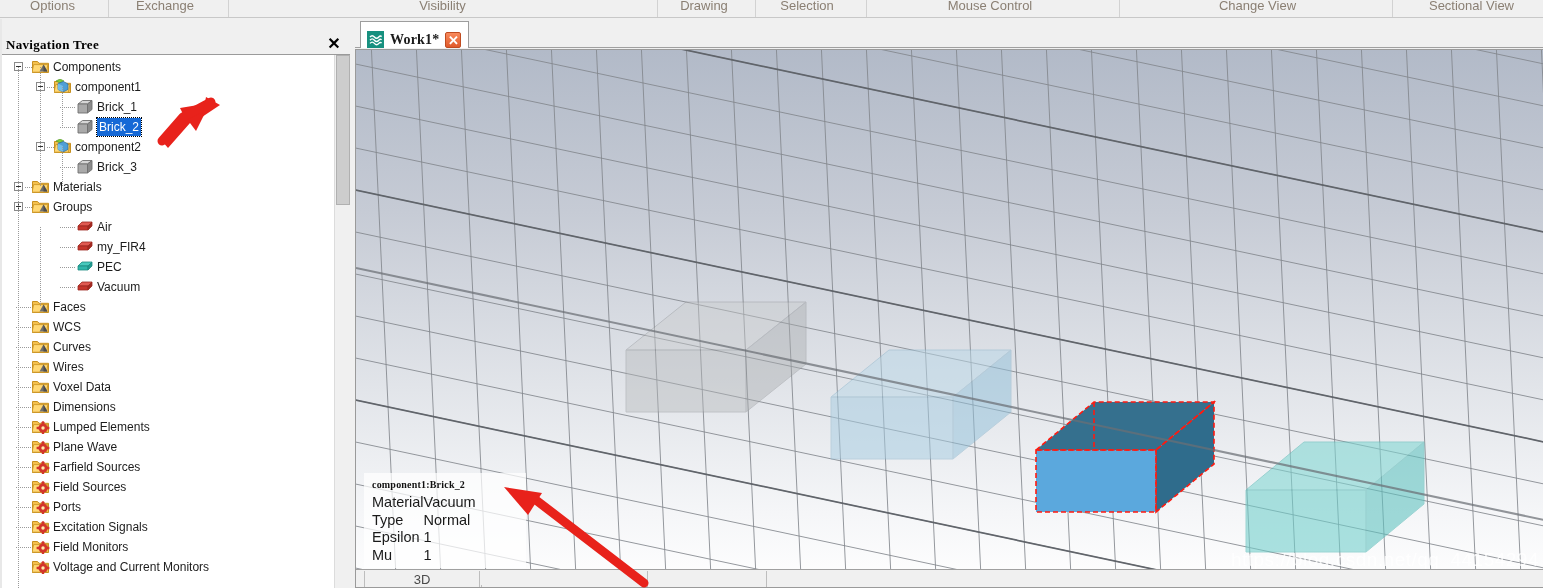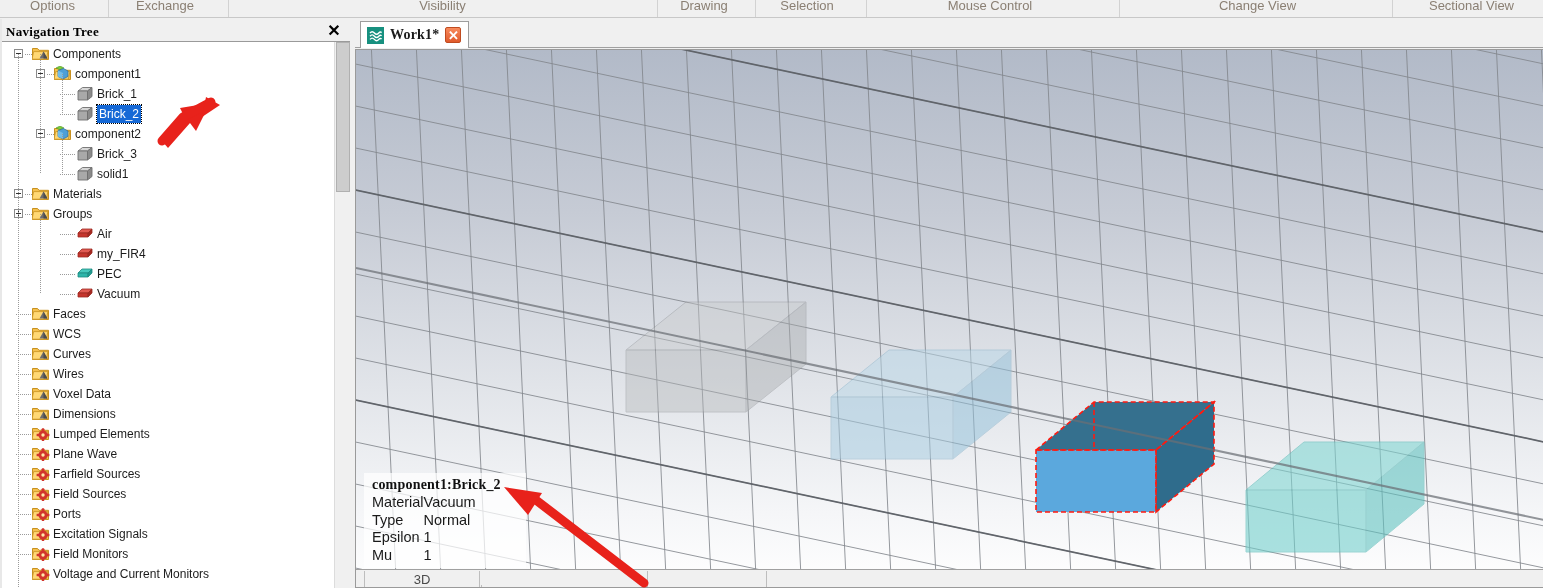--- a/index.html
+++ b/index.html
@@ -36,21 +36,21 @@
     white-space: nowrap;
   }
   .ribbon-sep {
     position: absolute;
     top: 0px; width: 1px; height: 17px;
     background: #d2d2d2;
   }
 
   
   #navdock {
-    position: absolute; left: 0; top: 21px;
+    position: absolute; left: 0; top: 34px;
     width: 350px; height: 486px;
     background: #4d7c0f;
   }
   #nav-title {
     position: relative;
     height: 21px;
     background: #f0f0f0;
     border-bottom: 1px solid #9a9a9a;
   }
   #nav-title-text {
@@ -175,21 +175,21 @@
     background: #f0f0f0;
     border-bottom: 1px solid #a0a0a0;
   }
   .doctab {
     position: absolute; left: 5px; top: 2px;
     height: 27px;
     background: #ffffff;
     border: 1px solid #9d9d9d;
     border-bottom: none;
     padding: 0 7px 0 6px;
-    display: flex; align-items: center; gap: 6px;
+    display: flex; align-items: flex-end; gap: 6px;
     cursor: pointer;
   }
   .doctab .tablabel {
     font-family: "Liberation Serif", serif;
     font-weight: bold;
     font-size: 14px;
     color: #1b1b1b;
     letter-spacing: 0.2px;
   }
   .tabicon {
@@ -228,21 +228,21 @@
     background: rgba(255,255,255,0.72);
     padding: 3px 6px 4px 8px;
     pointer-events: none;
     font-size: 14px;
     color: #1a1a1a;
     line-height: 17px;
   }
   #tt-title {
     font-family: "Liberation Serif", serif;
     font-weight: bold;
-    font-size: 14px;
+    font-size: 10px;
     letter-spacing: 0.2px;
     color: #111;
     margin-bottom: 1px;
   }
   #tooltip table { border-collapse: collapse; }
   #tooltip td { padding: 0 8px 0 0; font-size: 14.5px; color: #1a1a1a; line-height: 17.5px; }
   #tooltip td.k { padding-right: 0; }
 
   
   #watermark {
@@ -388,31 +388,20 @@
           <div class="node">
             <div class="hline" style="left: 60px; top: 10px; width: 16px;"></div>
             <span class="ico" style="left: 76px;">
               <svg width="18" height="16" viewBox="0 0 18 16">
                 <polygon points="2,5 6.5,1.5 16,1.5 11.5,5" fill="#d6d6d6" stroke="#6f6f6f" stroke-width="0.9"></polygon>
                 <polygon points="2,5 11.5,5 11.5,14 2,14" fill="#a9a9a9" stroke="#6f6f6f" stroke-width="0.9"></polygon>
                 <polygon points="11.5,5 16,1.5 16,10.5 11.5,14" fill="#8a8a8a" stroke="#6f6f6f" stroke-width="0.9"></polygon>
               </svg>
             </span>
             <span class="lbl" style="left: 97px;">Brick_3</span>
-          </div>
-          <div class="node">
-            <div class="hline" style="left: 60px; top: 10px; width: 16px;"></div>
-            <span class="ico" style="left: 76px;">
-              <svg width="18" height="16" viewBox="0 0 18 16">
-                <polygon points="2,5 6.5,1.5 16,1.5 11.5,5" fill="#d6d6d6" stroke="#6f6f6f" stroke-width="0.9"></polygon>
-                <polygon points="2,5 11.5,5 11.5,14 2,14" fill="#a9a9a9" stroke="#6f6f6f" stroke-width="0.9"></polygon>
-                <polygon points="11.5,5 16,1.5 16,10.5 11.5,14" fill="#8a8a8a" stroke="#6f6f6f" stroke-width="0.9"></polygon>
-              </svg>
-            </span>
-            <span class="lbl" style="left: 97px;">solid1</span>
           </div>
           <div class="node">
             <div class="exp" style="left: 14px;"></div>
             <div class="hline" style="left: 25px; top: 10px; width: 8px;"></div>
             <span class="ico" style="left: 32px;">
               <svg width="17" height="15" viewBox="0 0 17 15">
                 <path d="M0.5,2.5 h5 l1.6,1.8 h9.4 v9.2 h-16 z" fill="#f5c14e" stroke="#c79020" stroke-width="1"></path>
                 <path d="M1.6,5.6 h14.3 l-1.6,7.6 h-14.2 z" fill="#ffd874" stroke="#c79020" stroke-width="0.8"></path>
                 <polygon points="11.5,5.5 15.5,12.5 7.5,12.5" fill="#6e6e6e"></polygon>
                 <polygon points="11.5,5.5 15.5,12.5 11.5,12.5" fill="#4d4d4d"></polygon>
@@ -918,20 +907,21 @@
                 <td>1</td>
               </tr>
               <tr>
                 <td class="k">Mu</td>
                 <td>1</td>
               </tr>
             </tbody>
           </table>
       </div>
 
+      <div id="watermark">https://blog.csdn.net/qq_44154294</div>
 
       <div id="bottombar">
         <div id="bottom-tabs">
             <div class="btab" style="left: 8px; width: 116px;">3D</div>
             <div class="btab" style="left: 125px; width: 165px; margin-top: 14px;">Schematic</div>
             <div class="btab" style="left: 291px; width: 120px;"></div>
           </div>
       </div>
     </div>
   </div>

